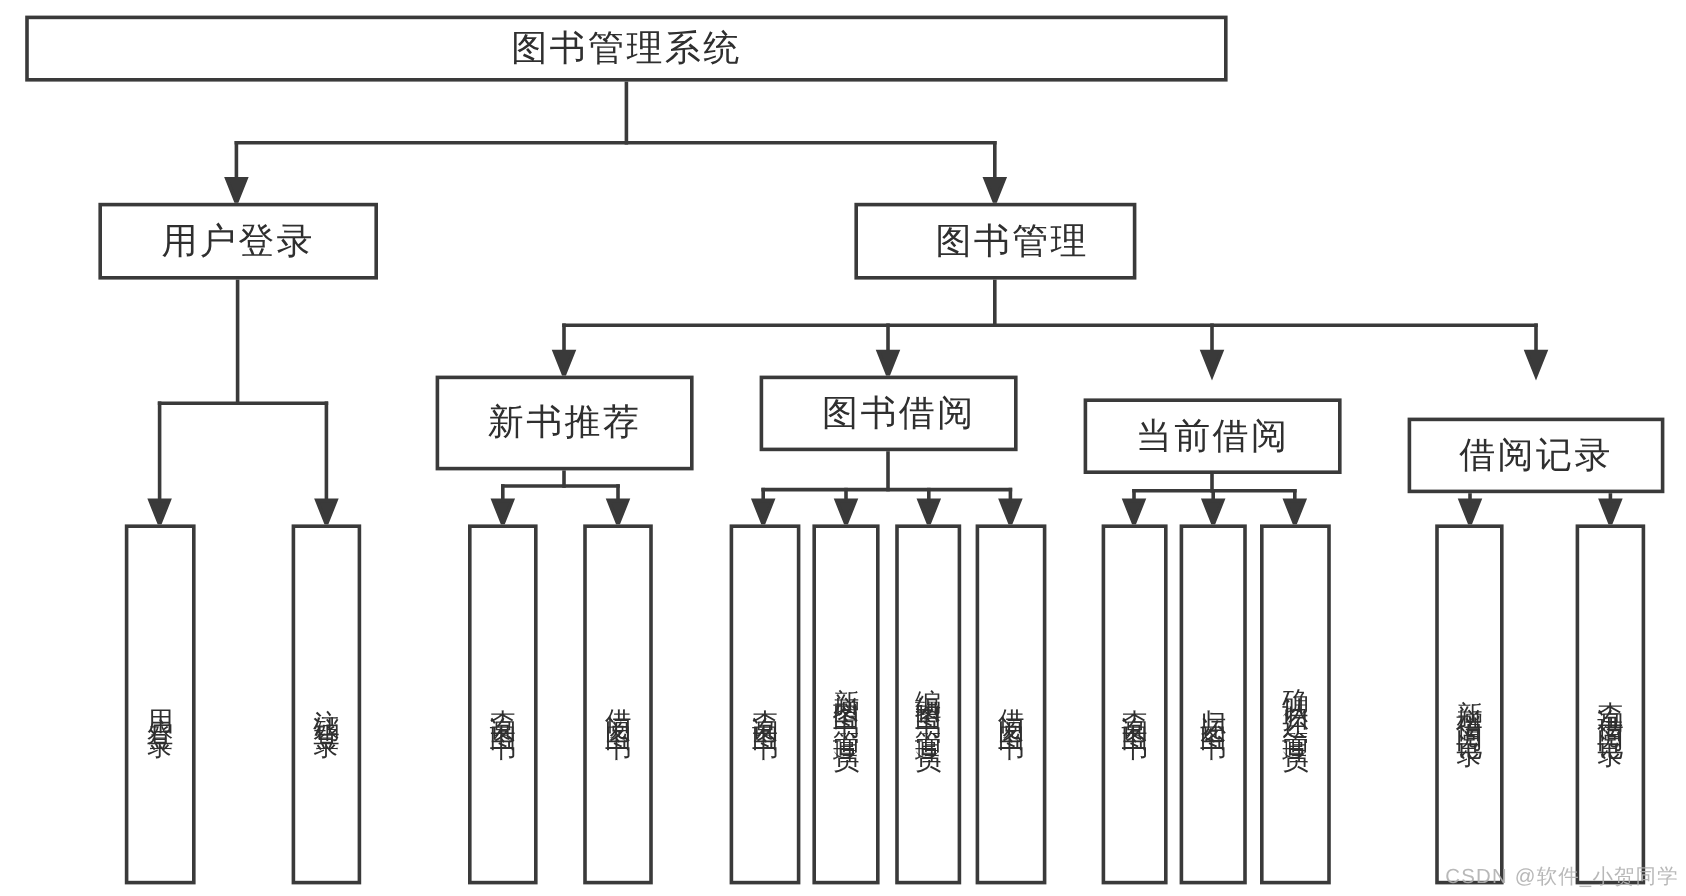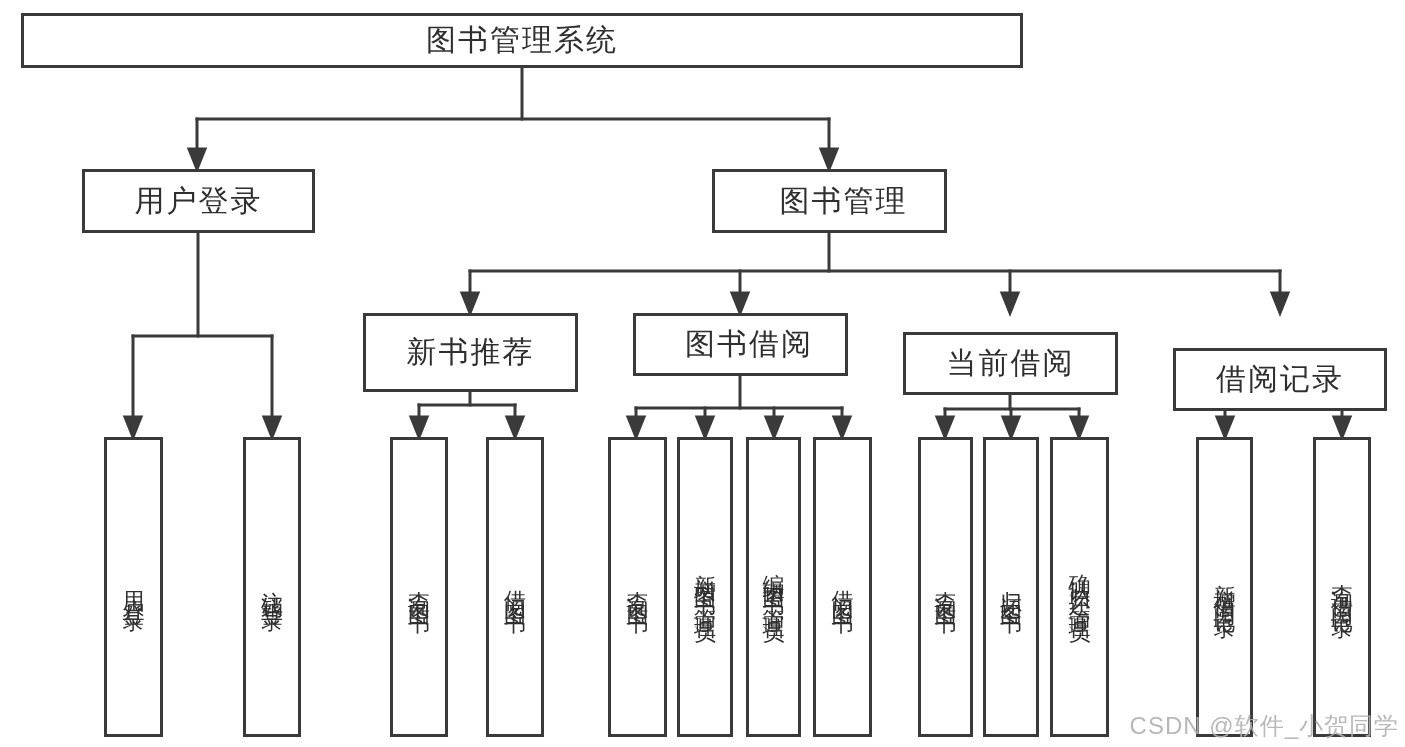--- a/index.html
+++ b/index.html
@@ -35,21 +35,21 @@
     writing-mode: vertical-rl;
     text-orientation: mixed;
     font-size: 22px;
     letter-spacing: 7px;
     line-height: 1.1;
   }
   .watermark {
     position: absolute;
     right: 6px;
     bottom: 5px;
-    font-size: 24px;
+    font-size: 17px;
     letter-spacing: 1px;
     color: rgba(176, 176, 176, 0.9);
     z-index: 5;
     white-space: nowrap;
   }
 </style>
 </head>
 <body>
 
 <div class="canvas">

